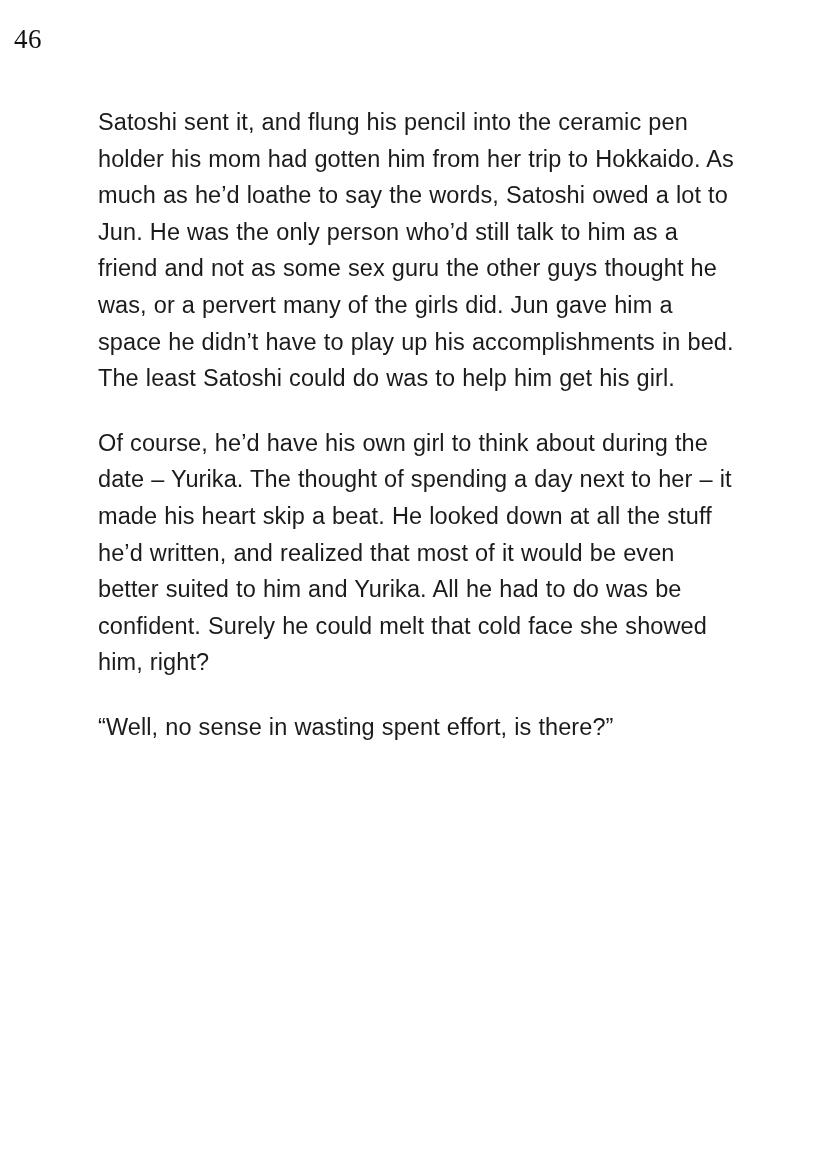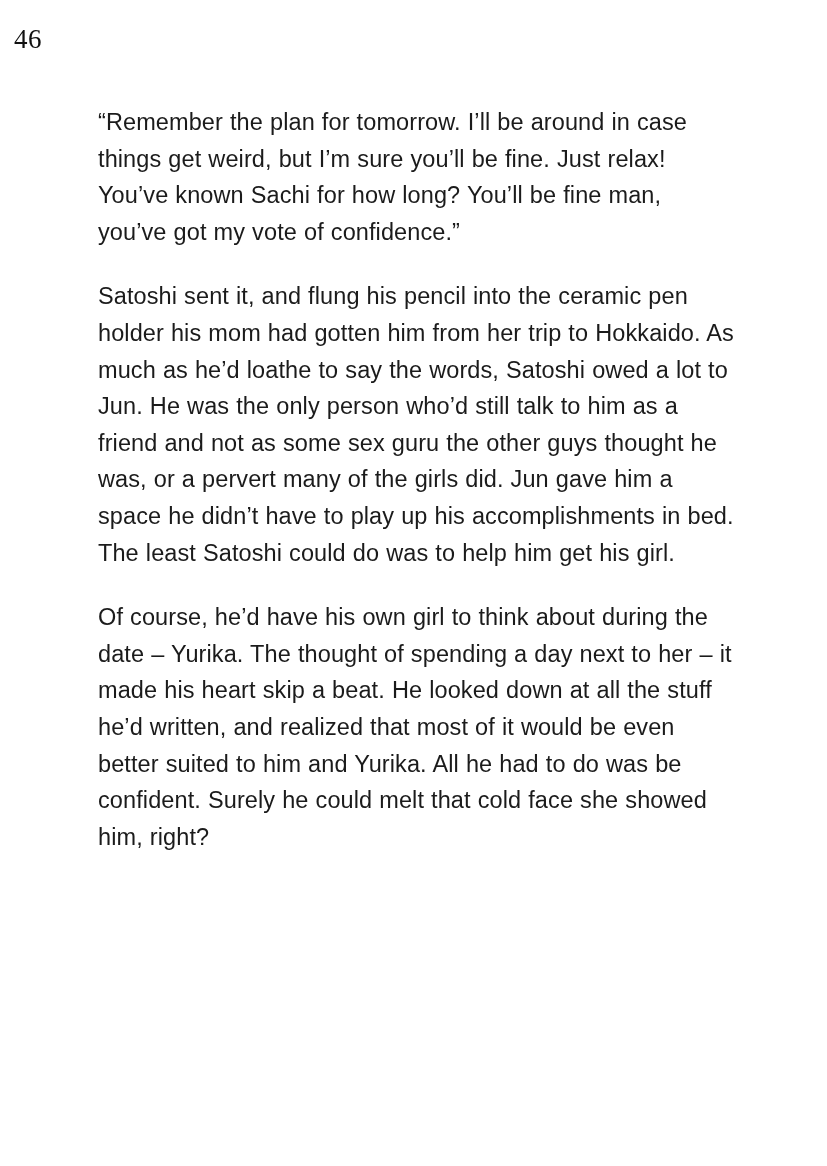--- a/index.html
+++ b/index.html
@@ -53,18 +53,18 @@
   }
 </style>
 </head>
 <body>
 
 <div class="page">
 
   <div class="page-number">46</div>
 
   <div class="text-column">
-    <p class="paragraph">“Remember the plan for tomorrow. I’ll be around in case things get weird, but I’m sure you’ll be fine. Just relax! You’ve known Sachi for how long? You’ll be fine man, you’ve got my vote of confidence.”</p>
     <p class="paragraph">Satoshi sent it, and flung his pencil into the ceramic pen holder his mom had gotten him from her trip to Hokkaido. As much as he’d loathe to say the words, Satoshi owed a lot to Jun. He was the only person who’d still talk to him as a friend and not as some sex guru the other guys thought he was, or a pervert many of the girls did. Jun gave him a space he didn’t have to play up his accomplishments in bed. The least Satoshi could do was to help him get his girl.</p>
     <p class="paragraph">Of course, he’d have his own girl to think about during the date – Yurika. The thought of spending a day next to her – it made his heart skip a beat. He looked down at all the stuff he’d written, and realized that most of it would be even better suited to him and Yurika. All he had to do was be confident. Surely he could melt that cold face she showed him, right?</p>
+    <p class="paragraph">“Well, no sense in wasting spent effort, is there?”</p>
   </div>
 
 </div>
 
 </body></html>

